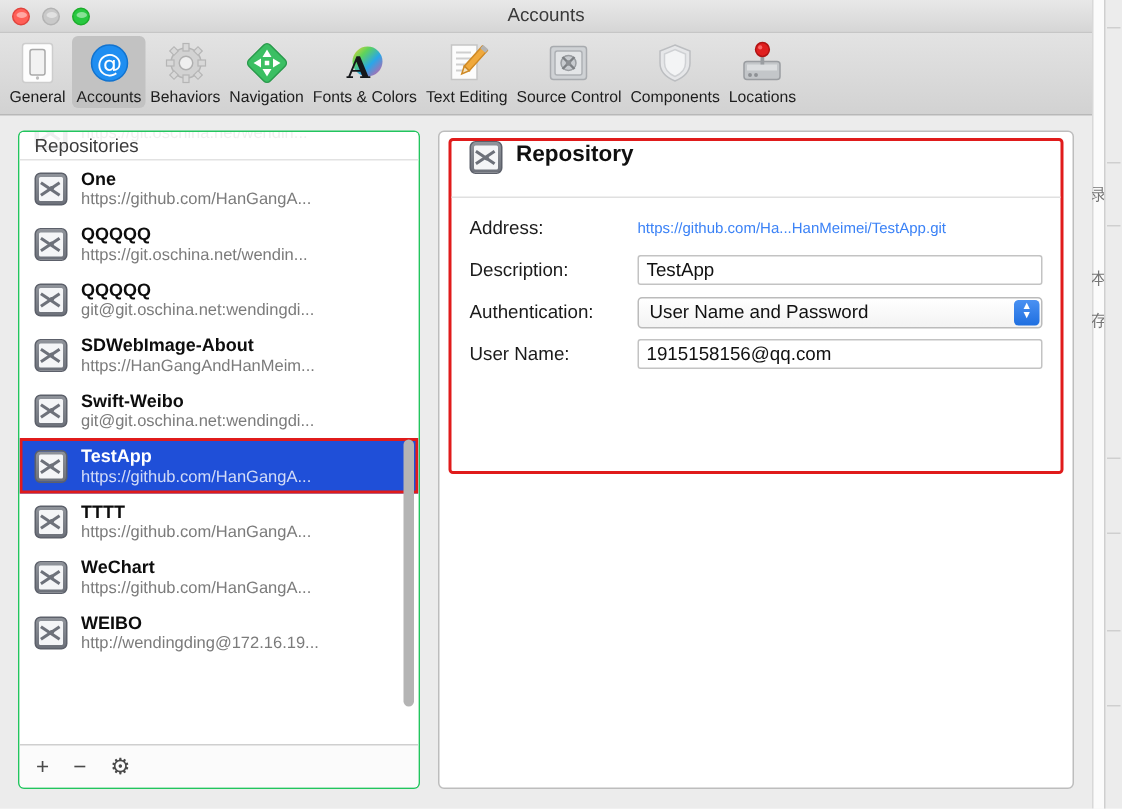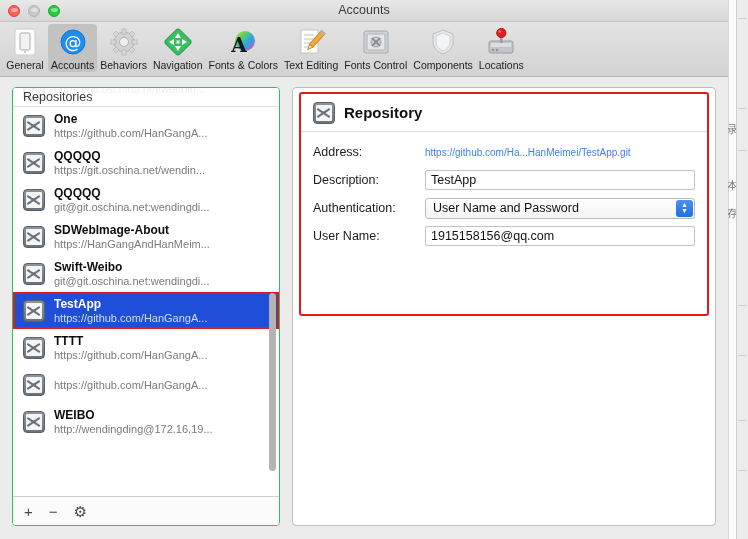--- a/index.html
+++ b/index.html
@@ -213,21 +213,21 @@
     overflow: hidden;
   }
   #repo-box {
     position: absolute; left: 6px; top: 4px; right: 6px;
     height: 224px;
     border: 2px solid #e01b1b;
     border-radius: 3px;
     background: #fff;
   }
   #repo-box-header {
-    display: flex; align-items: center; gap: 9px;
+    display: flex; align-items: flex-start; gap: 9px;
     height: 38px;
     padding: 0 12px;
     border-bottom: 1px solid #e0e0e0;
   }
   #repo-box-header .repo-icon { width: 22px; height: 22px; flex: 0 0 22px; }
   #repo-box-title { font-size: 15px; font-weight: 700; color: #101010; }
 
   .form-row {
     display: flex; align-items: center;
     margin: 0 12px;
@@ -414,21 +414,21 @@
           <rect x="3" y="4" width="24" height="22" rx="2" fill="#cfd2d5" stroke="#a8abaf"></rect>
           <rect x="6" y="7" width="18" height="16" rx="1.5" fill="#e3e5e7" stroke="#aeb1b5"></rect>
           <circle cx="15" cy="15" r="5" fill="#c9ccd0" stroke="#9a9da1"></circle>
           <g stroke="#7d8084" stroke-width="1.6">
             <line x1="11" y1="11" x2="19" y2="19"></line>
               <line x1="19" y1="11" x2="11" y2="19"></line>
           </g>
           <circle cx="15" cy="15" r="1.8" fill="#8c8f93"></circle>
         </svg>
       </span>
-      <span class="tb-label">Fonts Control</span>
+      <span class="tb-label">Source Control</span>
     </div>
 
     <div class="tb-item">
       <span class="tb-icon">
         <svg width="30" height="30" viewBox="0 0 30 30">
           <path d="M15 3 L25 7 V15 C25 21 20 25 15 27 C10 25 5 21 5 15 V7 Z" fill="#e6e7e9" stroke="#bcbec1"></path>
           <path d="M15 6 L22 9 V15 C22 19.5 18.5 22.5 15 24 C11.5 22.5 8 19.5 8 15 V9 Z" fill="#f3f4f5" stroke="#cfd1d4"></path>
         </svg>
       </span>
       <span class="tb-label">Components</span>
@@ -576,20 +576,21 @@
 
             <div class="repo-row">
               <span class="repo-icon">
                 <span class="shell"></span>
                   <span class="inner"></span>
                   <span class="x1"></span>
                   <span class="x2"></span>
                   <span class="dot"></span>
               </span>
               <span class="repo-texts">
+                <span class="repo-name">WeChart</span>
                 <span class="repo-url">https://github.com/HanGangA...</span>
               </span>
             </div>
 
             <div class="repo-row">
               <span class="repo-icon">
                 <span class="shell"></span>
                   <span class="inner"></span>
                   <span class="x1"></span>
                   <span class="x2"></span>

